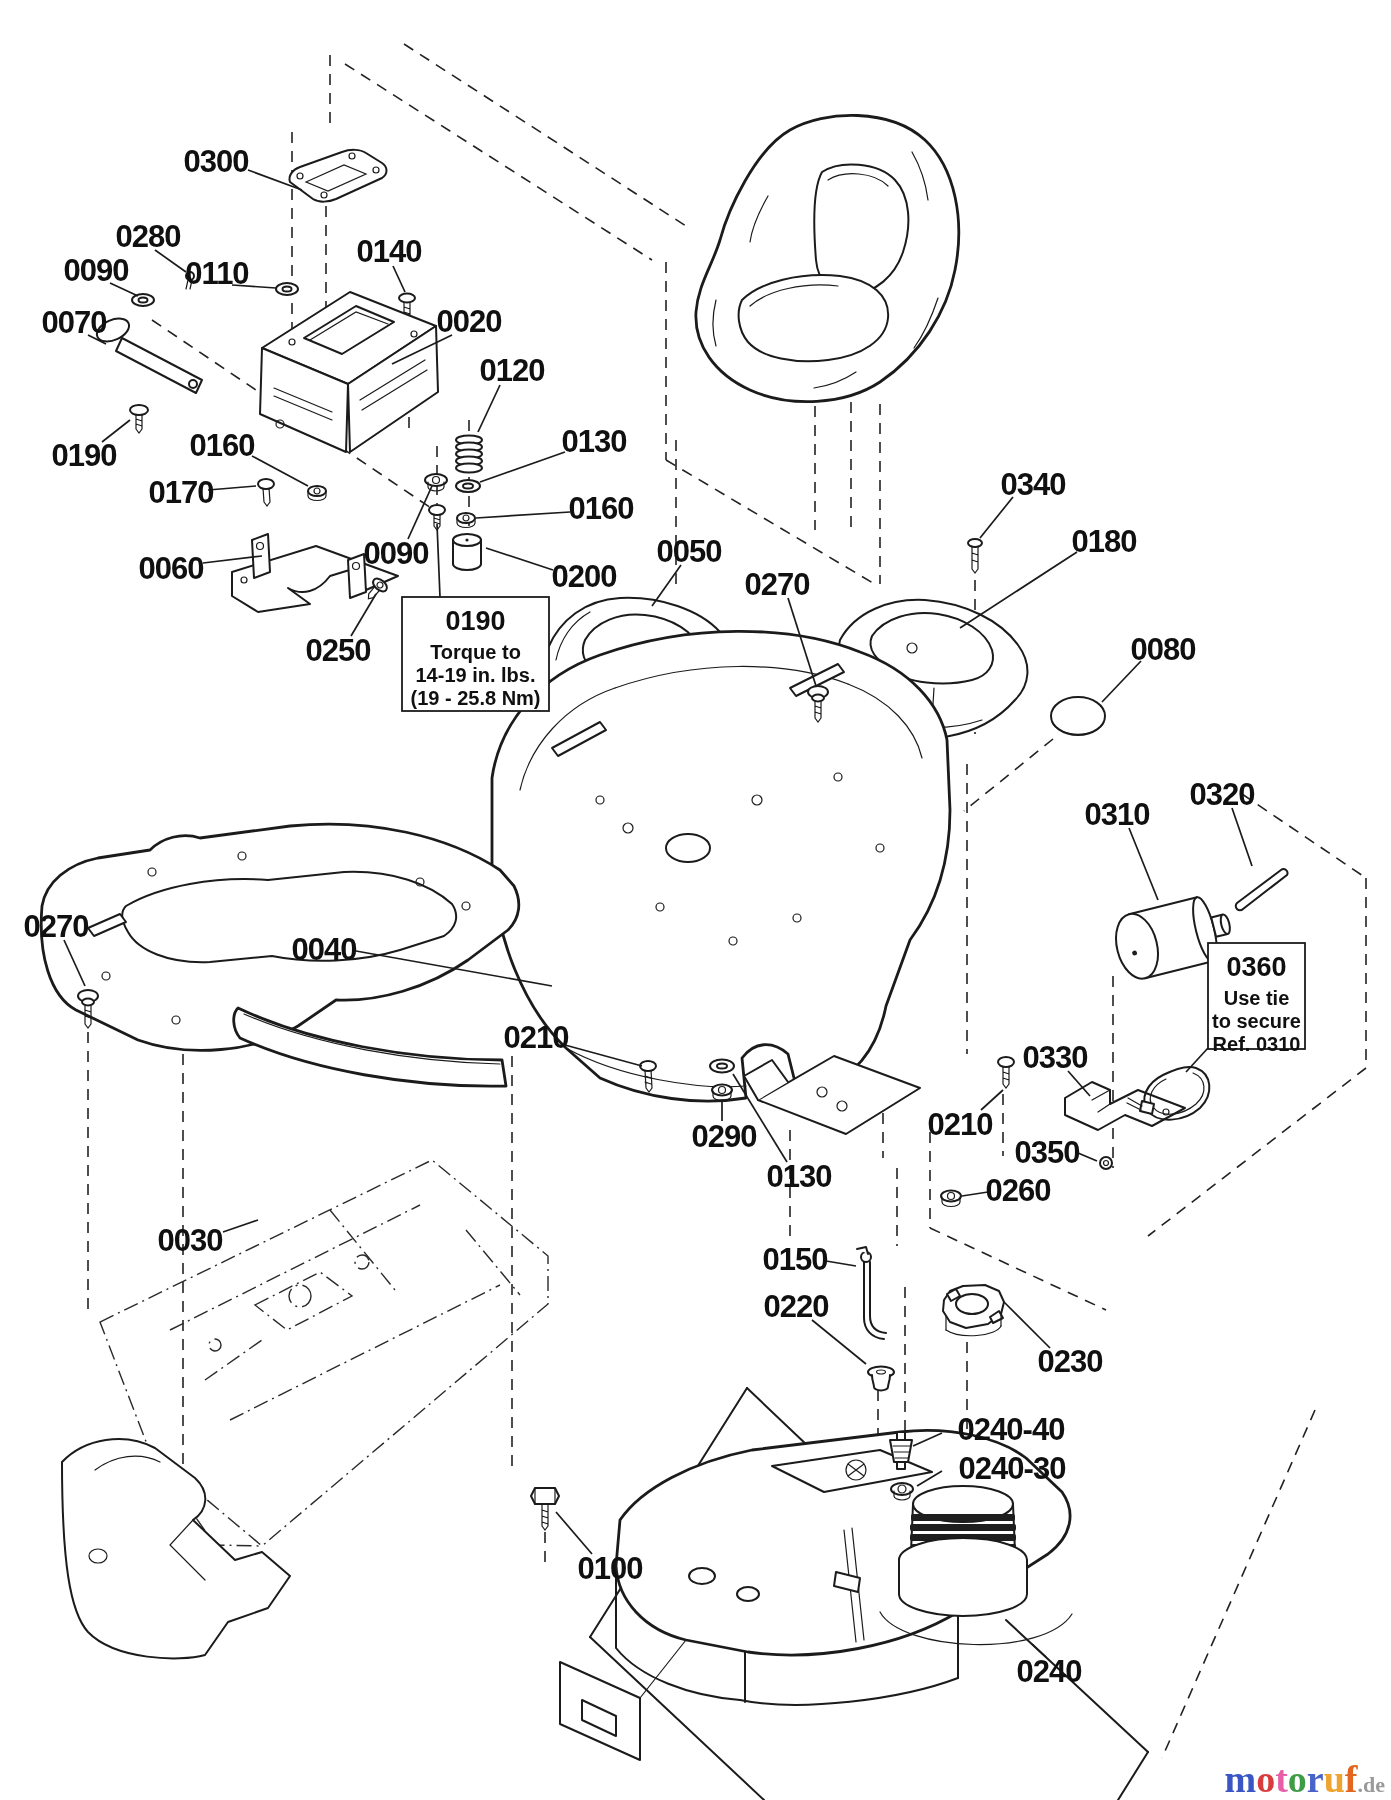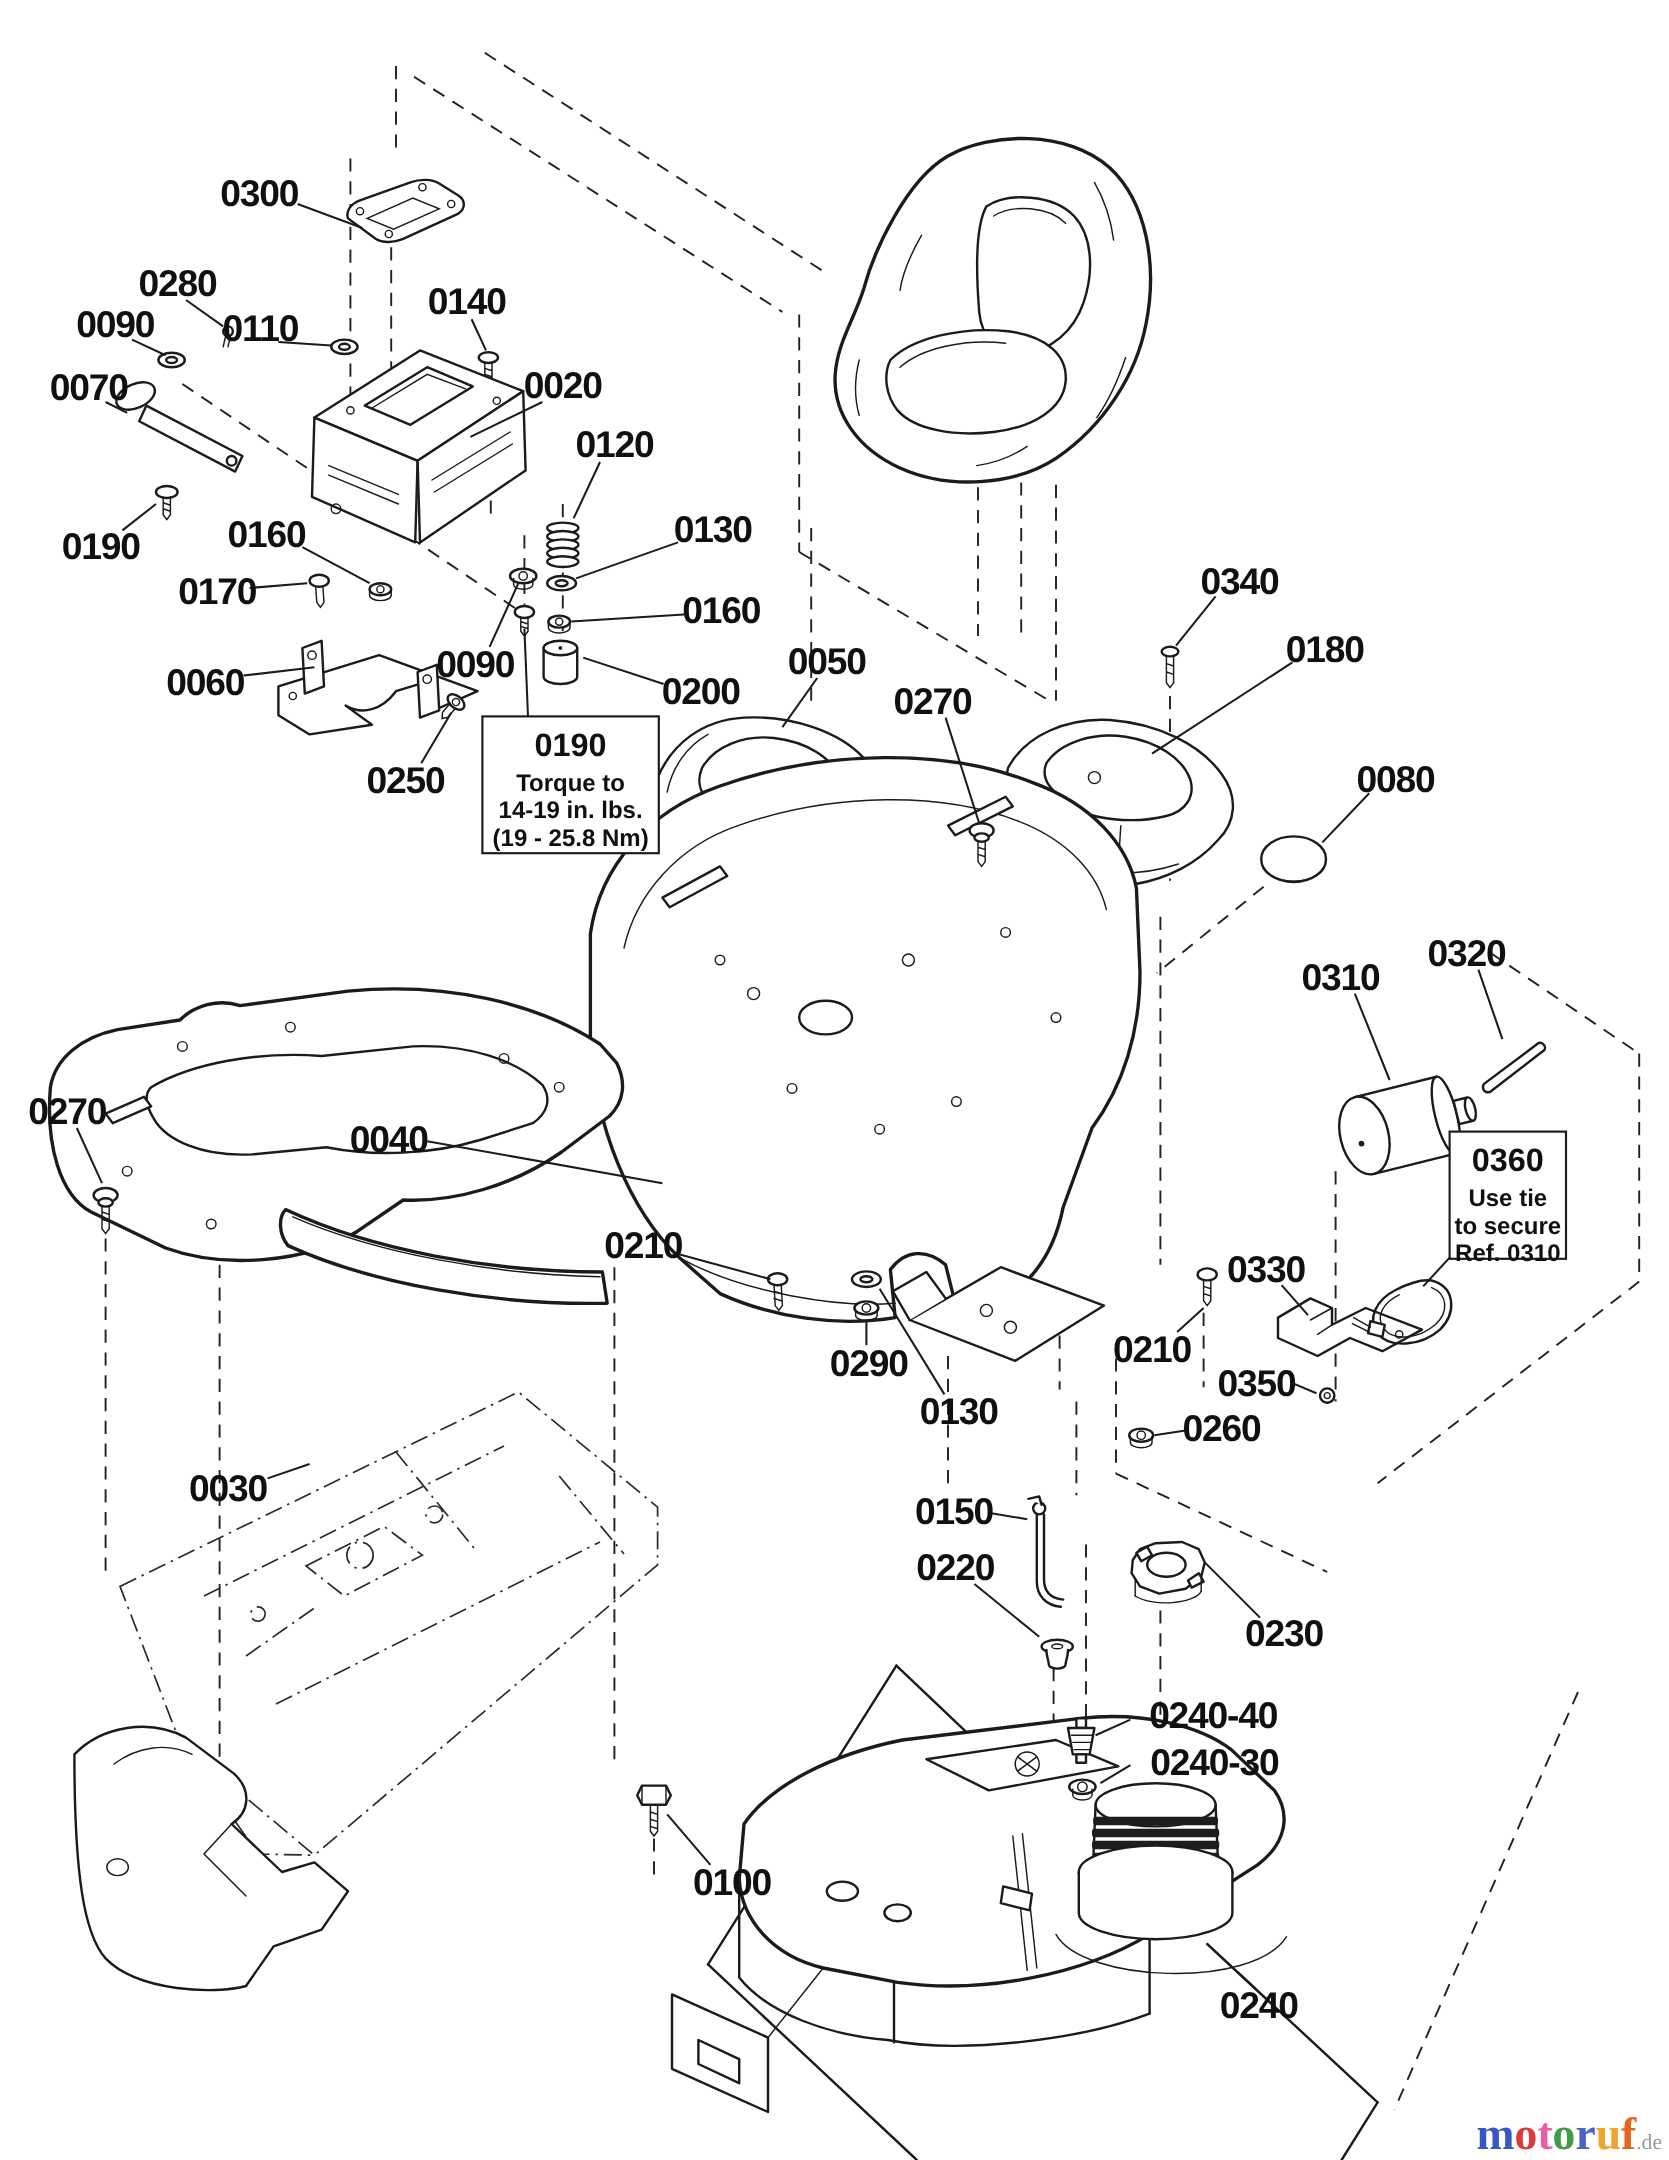--- a/index.html
+++ b/index.html
@@ -13,21 +13,21 @@
   .dark{fill:#1e1e1e;stroke:none;}
   .dash{stroke:#222;stroke-width:1.6;fill:none;stroke-dasharray:11 8;}
   .dashdot{stroke:#2a2a2a;stroke-width:1.4;fill:none;stroke-dasharray:15 5 2 5;}
   .callout-text{font:bold 31px "Liberation Sans",sans-serif;letter-spacing:-1px;fill:#101010;}
   .leader{stroke:#1b1b1b;stroke-width:1.7;fill:none;}
   .notebox-rect{fill:#fff;stroke:#1b1b1b;stroke-width:1.8;}
   .notebox-title{font:bold 27px "Liberation Sans",sans-serif;fill:#101010;}
   .notebox-line{font:bold 20px "Liberation Sans",sans-serif;fill:#101010;}
   #watermark{position:absolute;right:6px;bottom:2px;
     font-family:"Liberation Serif",serif;font-weight:bold;font-size:38px;line-height:1;}
-  #watermark .suffix{font-size:18px;font-weight:normal;}
+  #watermark .suffix{font-size:22px;font-weight:bold;}
 </style>
 </head>
 <body>
 
 <svg id="svg-root" width="1391" height="1800" viewBox="0 0 1391 1800" xmlns="http://www.w3.org/2000/svg">
 
   <g>
     <path class="dash" d="M330,55 L330,126"></path>
     <path class="dash" d="M292,132 L292,342"></path>
     <path class="dash" d="M326,206 L326,416"></path>

